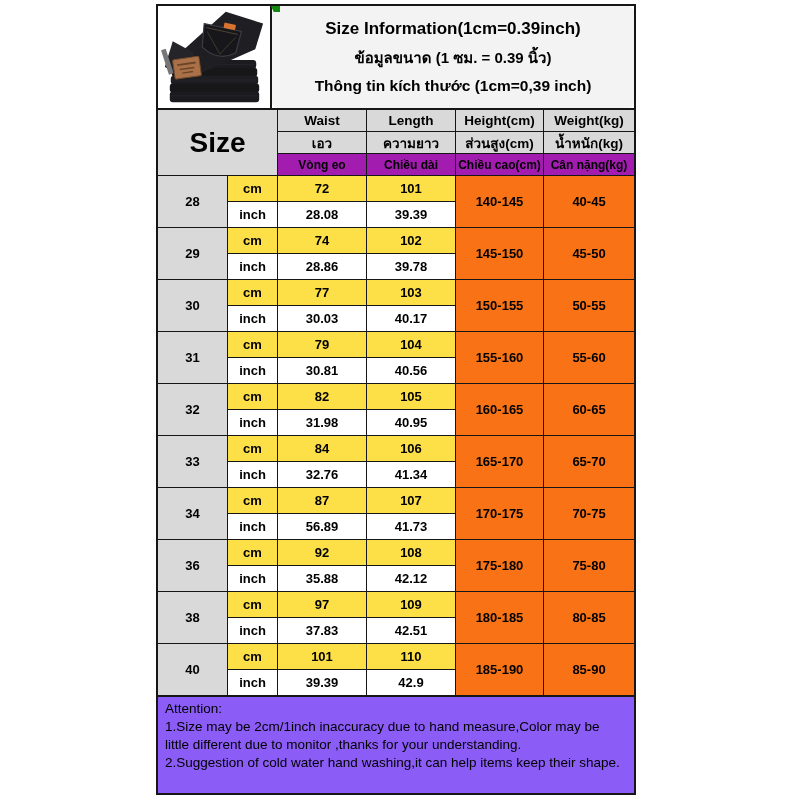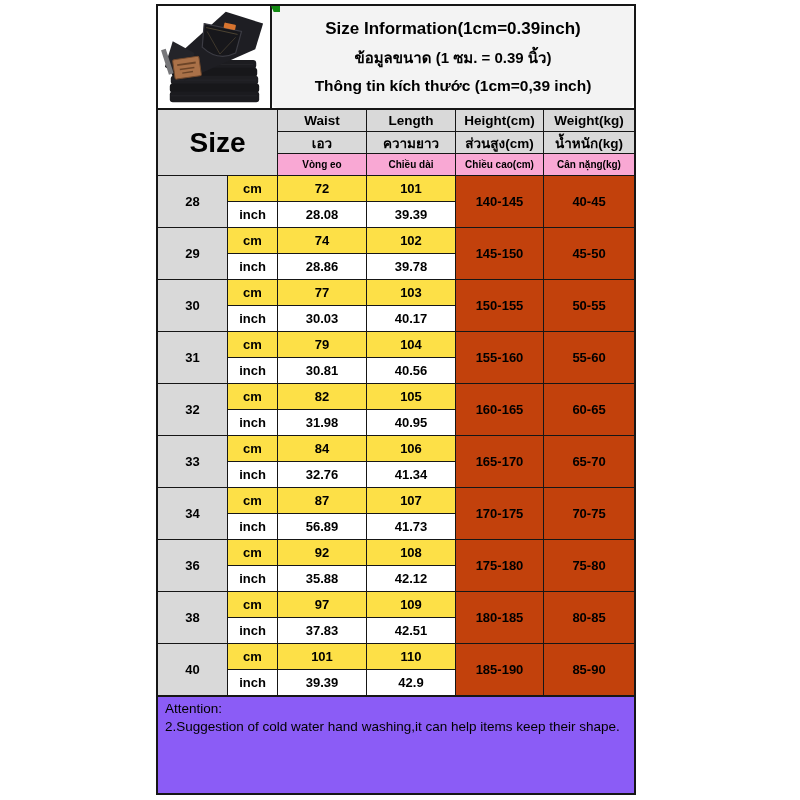--- a/index.html
+++ b/index.html
@@ -23,24 +23,24 @@
     clip-path:polygon(0 0,100% 0,100% 100%,30% 100%); }
 
   
   .tbl { background:#161616; flex:none; }
   .g { display:grid; grid-template-columns:69px 49px 88px 88px 87px 1fr; gap:1px; background:#161616; }
   .gh { grid-template-rows:repeat(3,21px); }
   .gb { grid-template-rows:repeat(2,25px); margin-top:1px; }
   .c { background:#ffffff; display:flex; align-items:center; justify-content:center;
     font-weight:bold; font-size:13px; color:#000; white-space:nowrap; overflow:hidden; }
   .hd { background:#d9d9d9; font-size:13.5px; }
-  .hd3 { background:#f9a8d4; font-size:10px; }
+  .hd3 { background:#a21caf; font-size:12px; }
   .gray { background:#d9d9d9; }
   .tint { background:#fde047; }
-  .mg { background:#c2410c; }
+  .mg { background:#f97316; }
   .bigsize { font-size:28px; }
   .a-size3 { grid-area:1/1/span 3/span 2; }
   .a-size2 { grid-area:1/1/span 2/span 1; }
   .a-h { grid-area:1/5/span 2/span 1; }
   .a-w { grid-area:1/6/span 2/span 1; }
 
   
   .attention { flex:1; border-top:2px solid #161616; background:#8b5cf6;
     padding:3px 7px 0 7px; font-size:13.5px; line-height:1.33; color:#000; }
   .attention p { margin:0; }
@@ -226,17 +226,18 @@
         <div class="c tint">110</div>
         <div class="c">inch</div>
         <div class="c">39.39</div>
         <div class="c">42.9</div>
       </div>
 
     </div>
 
     <div class="attention">
       <p>Attention:</p>
+      <p>1.Size may be 2cm/1inch inaccuracy due to hand measure,Color may be little different due to monitor ,thanks for your understanding.</p>
       <p>2.Suggestion of cold water hand washing,it can help items keep their shape.</p>
     </div>
 
   </div>
 </div>
 
 </body></html>

